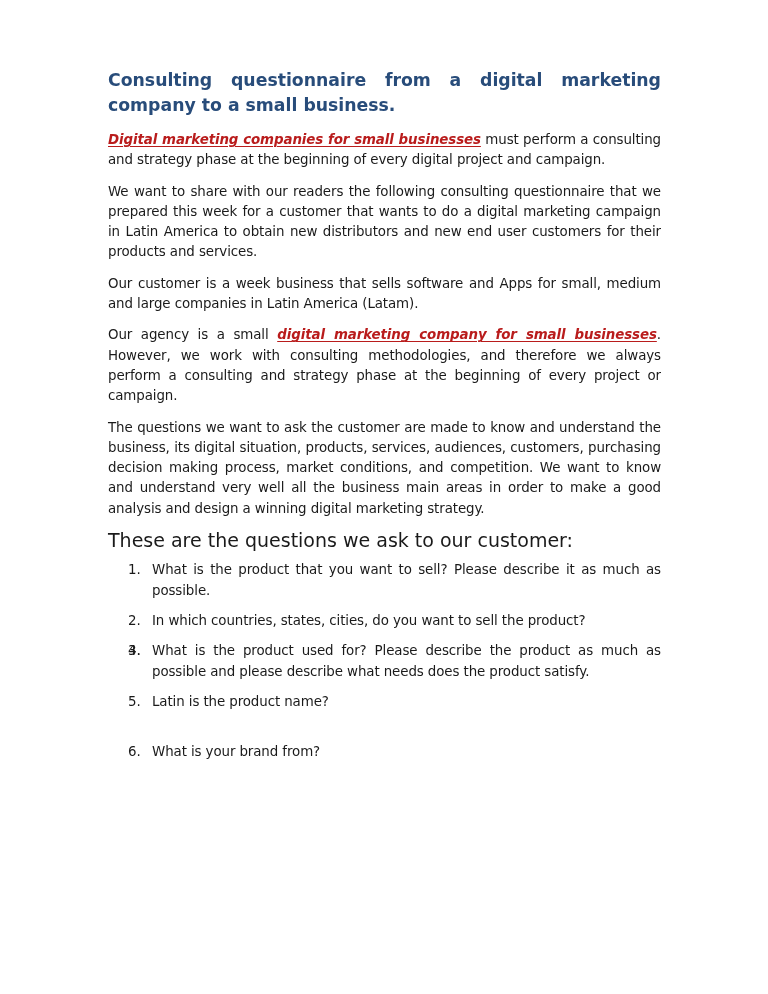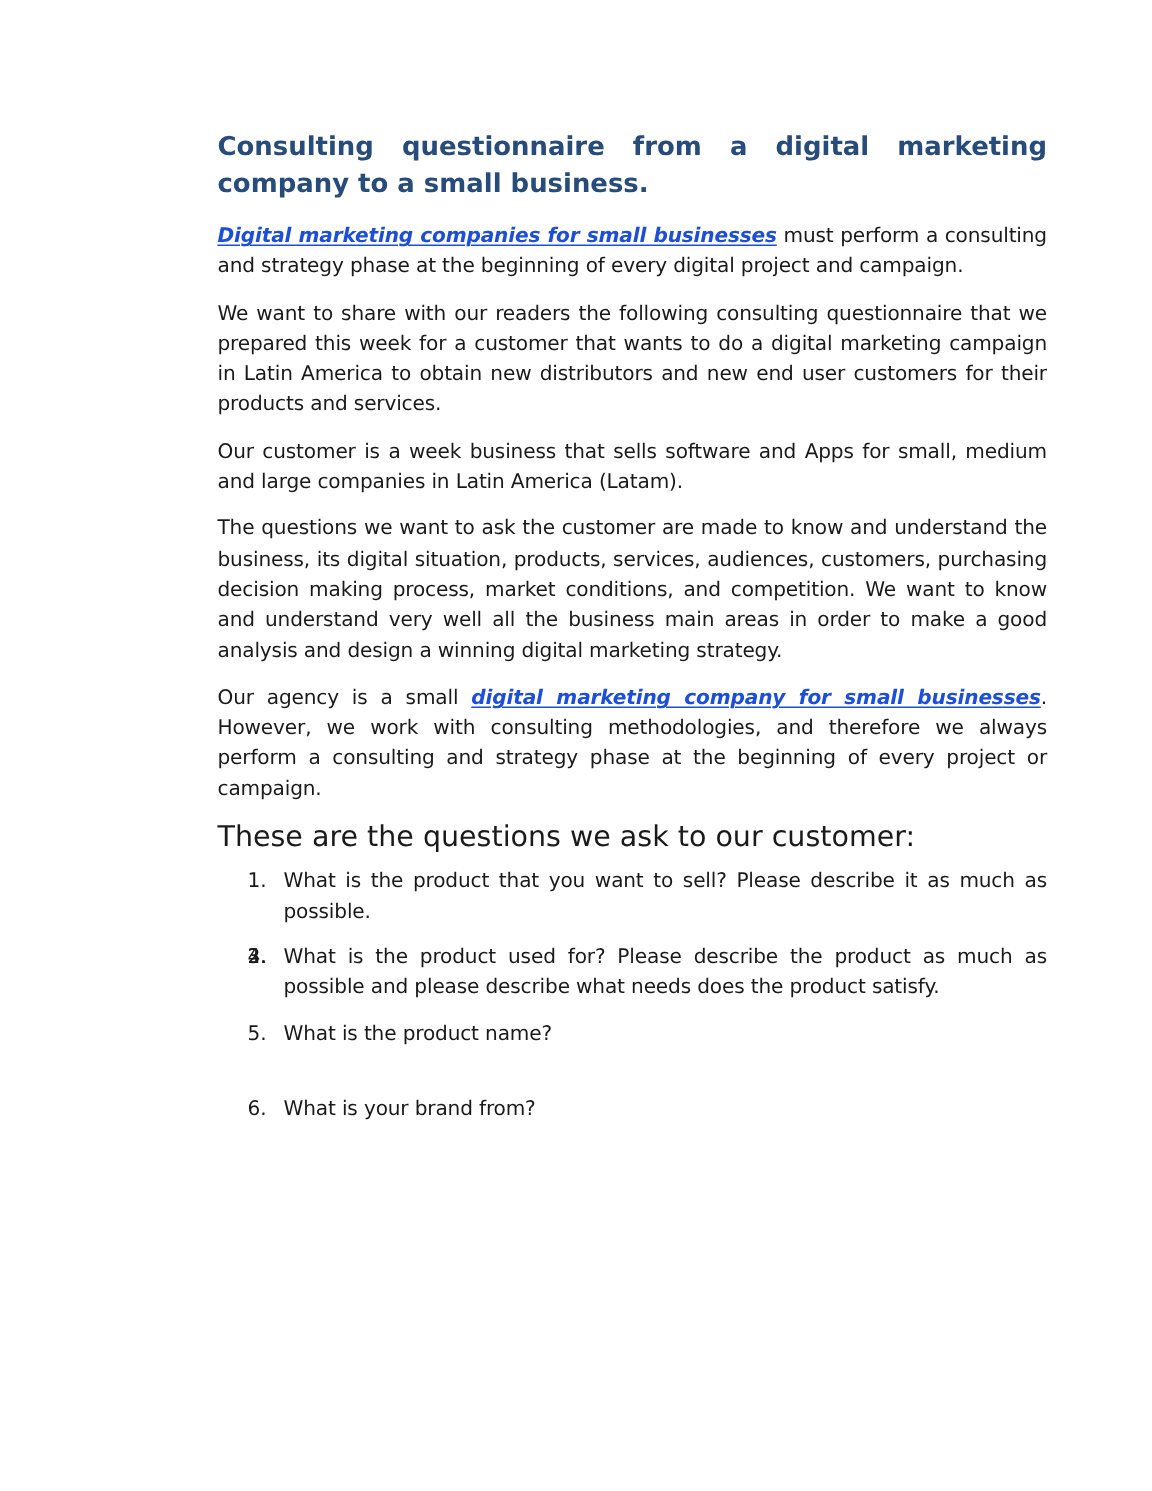--- a/index.html
+++ b/index.html
@@ -11,43 +11,42 @@
       width: 768px;
       height: 994px;
       position: relative;
       overflow: hidden;
       font-family: "DejaVu Sans", sans-serif;
       color: #1a1a1a;
     }
     .page {
       position: absolute;
       left: 108px;
-      top: 86px;
+      top: 68px;
       width: 553px;
-      margin-left: 37px;
     }
     .title {
       margin: 0 0 12px 0;
       font-family: "DejaVu Sans", sans-serif;
       font-weight: bold;
       font-size: 17.3px;
       line-height: 25px;
       color: #284c7a;
       text-align: justify;
       text-align-last: left;
     }
     .para {
       margin: 0 0 11px 0;
       font-size: 13.4px;
       line-height: 20.3px;
       text-align: justify;
       letter-spacing: -0.1px;
     }
     .link {
-      color: #1d4ed8;
+      color: #b91c1c;
       font-weight: bold;
       font-style: italic;
       text-decoration: underline;
       text-decoration-thickness: 1px;
       text-underline-offset: 2px;
     }
     .intro-line {
       margin: 0 0 10px 0;
       font-size: 19px;
       line-height: 20.3px;
@@ -82,44 +81,45 @@
 <div class="page">
 
   <h1 class="title">Consulting questionnaire from a digital marketing company to a small business.</h1>
 
   <p class="para"><a class="link">Digital marketing companies for small businesses</a><span> must perform a consulting and strategy phase at the beginning of every digital project and campaign.</span></p>
 
   <p class="para">We want to share with our readers the following consulting questionnaire that we prepared this week for a customer that wants to do a digital marketing campaign in Latin America to obtain new distributors and new end user customers for their products and services.</p>
 
   <p class="para">Our customer is a week business that sells software and Apps for small, medium and large companies in Latin America (Latam).</p>
 
+  <p class="para"><span>Our agency is a small </span><a class="link">digital marketing company for small businesses</a><span>. However, we work with consulting methodologies, and therefore we always perform a consulting and strategy phase at the beginning of every project or campaign.</span></p>
+
   <p class="para">The questions we want to ask the customer are made to know and understand the business, its digital situation, products, services, audiences, customers, purchasing decision making process, market conditions, and competition. We want to know and understand very well all the business main areas in order to make a good analysis and design a winning digital marketing strategy.</p>
-
-  <p class="para"><span>Our agency is a small </span><a class="link">digital marketing company for small businesses</a><span>. However, we work with consulting methodologies, and therefore we always perform a consulting and strategy phase at the beginning of every project or campaign.</span></p>
 
   <p class="intro-line">These are the questions we ask to our customer:</p>
 
   <ol class="questions">
     <li>
       <span class="num">1.</span>
       <span>What is the product that you want to sell? Please describe it as much as possible.</span>
     </li>
     <li>
       <span class="num">2.</span>
+      <span>In which countries, states, cities, do you want to sell the product?</span>
     </li>
     <li>
       <span class="num">3.</span>
     </li>
     <li>
       <span class="num">4.</span>
       <span>What is the product used for? Please describe the product as much as possible and please describe what needs does the product satisfy.</span>
     </li>
     <li class="gap-after">
       <span class="num">5.</span>
-      <span>What is the product name?</span>
+      <span>Latin is the product name?</span>
     </li>
     <li>
       <span class="num">6.</span>
       <span>What is your brand from?</span>
     </li>
   </ol>
 
 </div>
 
 </body></html>

